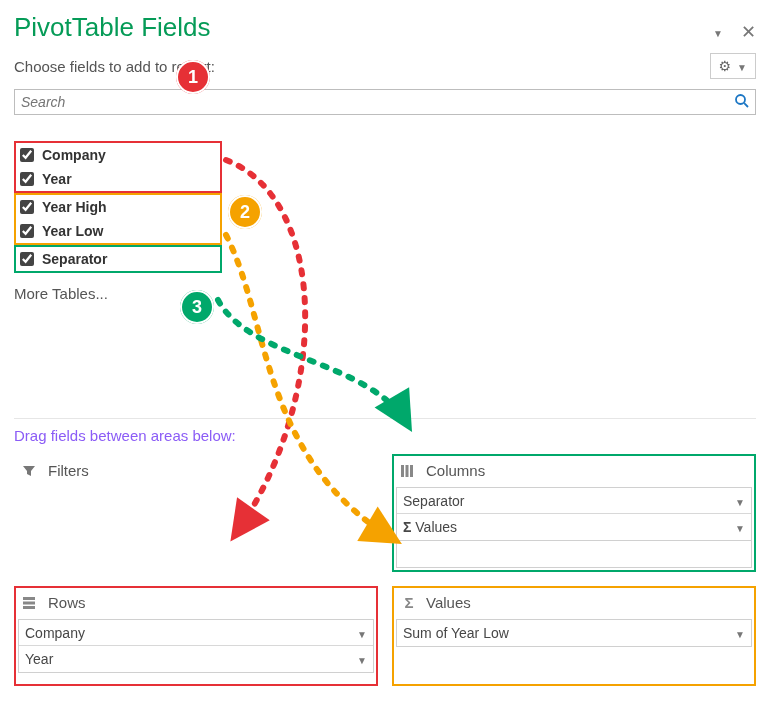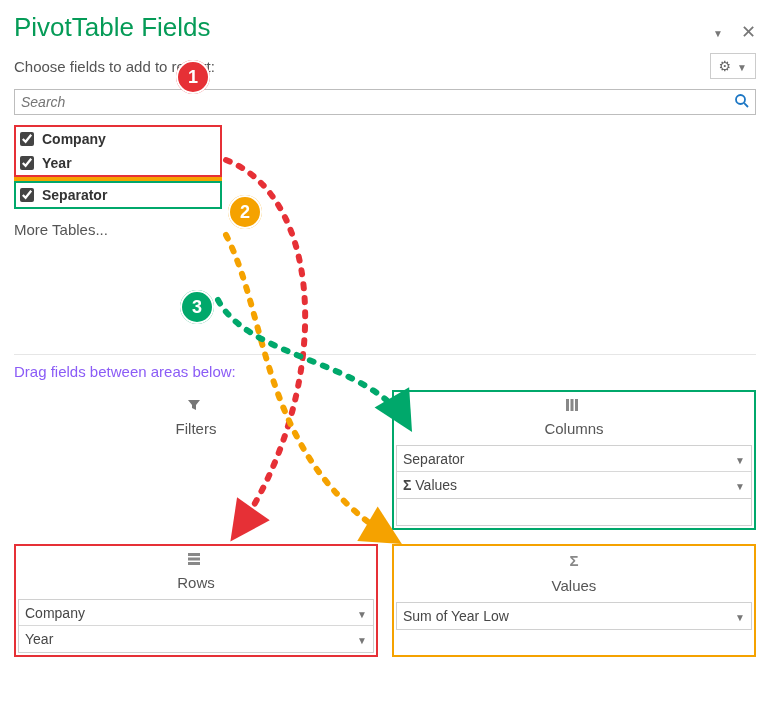--- a/index.html
+++ b/index.html
@@ -50,21 +50,21 @@
     padding: 4px 8px;
     color: #666;
     display: flex;
     align-items: center;
     gap: 6px;
     cursor: pointer;
     background: #fff;
   }
   .search-wrap {
     position: relative;
-    margin-bottom: 10px;
+    margin-bottom: 26px;
   }
   .search-input {
     width: 100%;
     border: 1px solid #bdbdbd;
     padding: 4px 28px 4px 6px;
     font-style: italic;
     color: #888;
     font-size: 14px;
     height: 26px;
     outline: none;
@@ -123,21 +123,20 @@
   .area {
     border: 2px solid transparent;
     padding: 2px;
     min-height: 100px;
   }
   .area-head {
     display:flex; gap:8px; align-items:center;
     padding: 4px 4px 8px 4px;
     color:#555;
     font-size:15px;
-    flex-direction:column;
   }
   .area-head .icon { color:#888; width:18px; text-align:center;}
   .drop-zone {
     border: 1px solid #d0d0d0;
   }
   .drop-row {
     display:flex; align-items:center; justify-content:space-between;
     border-bottom: 1px solid #d8d8d8;
     padding: 4px 6px;
     height: 26px;
@@ -202,20 +201,28 @@
         <div class="field-row">
           <input type="checkbox" checked="" style="">
           <span class="field-label">Company</span>
         </div>
         <div class="field-row">
           <input type="checkbox" checked="" style="">
           <span class="field-label">Year</span>
         </div>
       </div>
       <div class="field-group hl-group2">
+        <div class="field-row">
+          <input type="checkbox" checked="" style="">
+          <span class="field-label">Year High</span>
+        </div>
+        <div class="field-row">
+          <input type="checkbox" checked="" style="">
+          <span class="field-label">Year Low</span>
+        </div>
       </div>
       <div class="field-group hl-group3">
         <div class="field-row">
           <input type="checkbox" checked="" style="">
           <span class="field-label">Separator</span>
         </div>
       </div>
     </div>
 
   <div class="more-tables">More Tables...</div>

